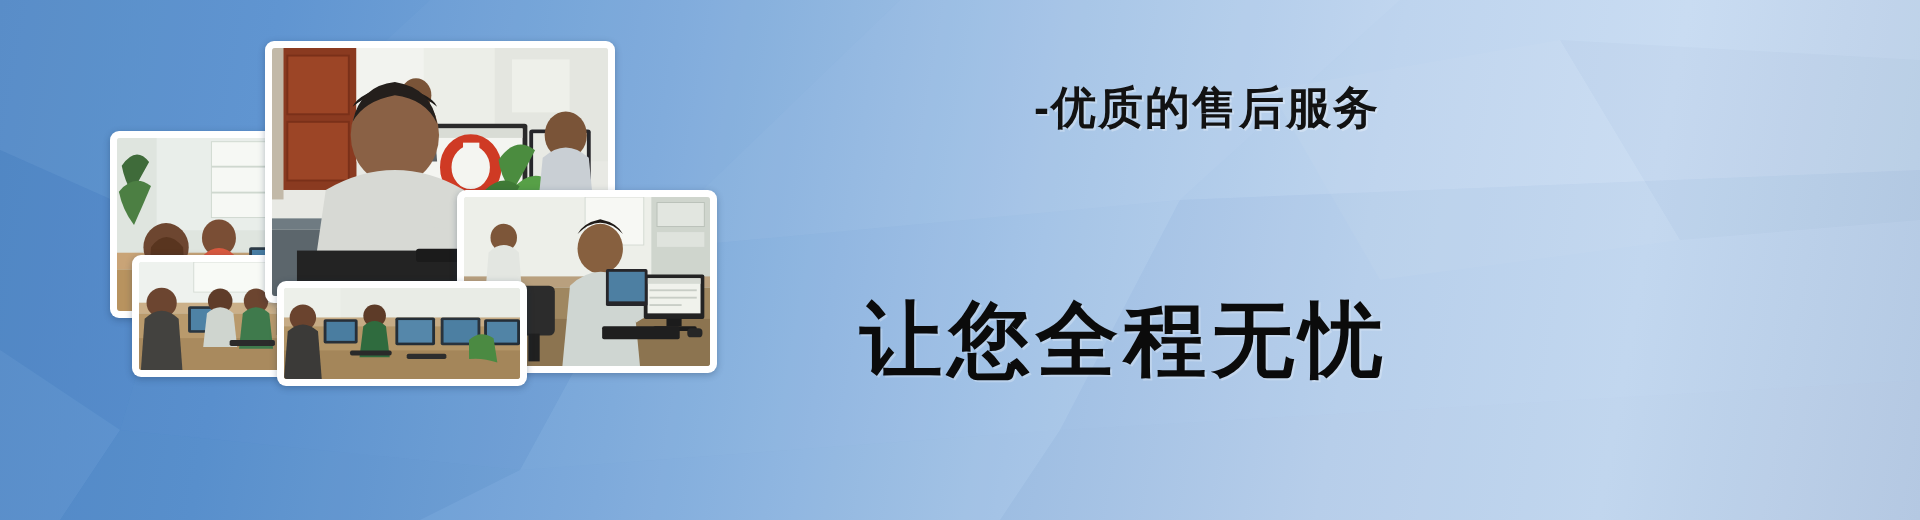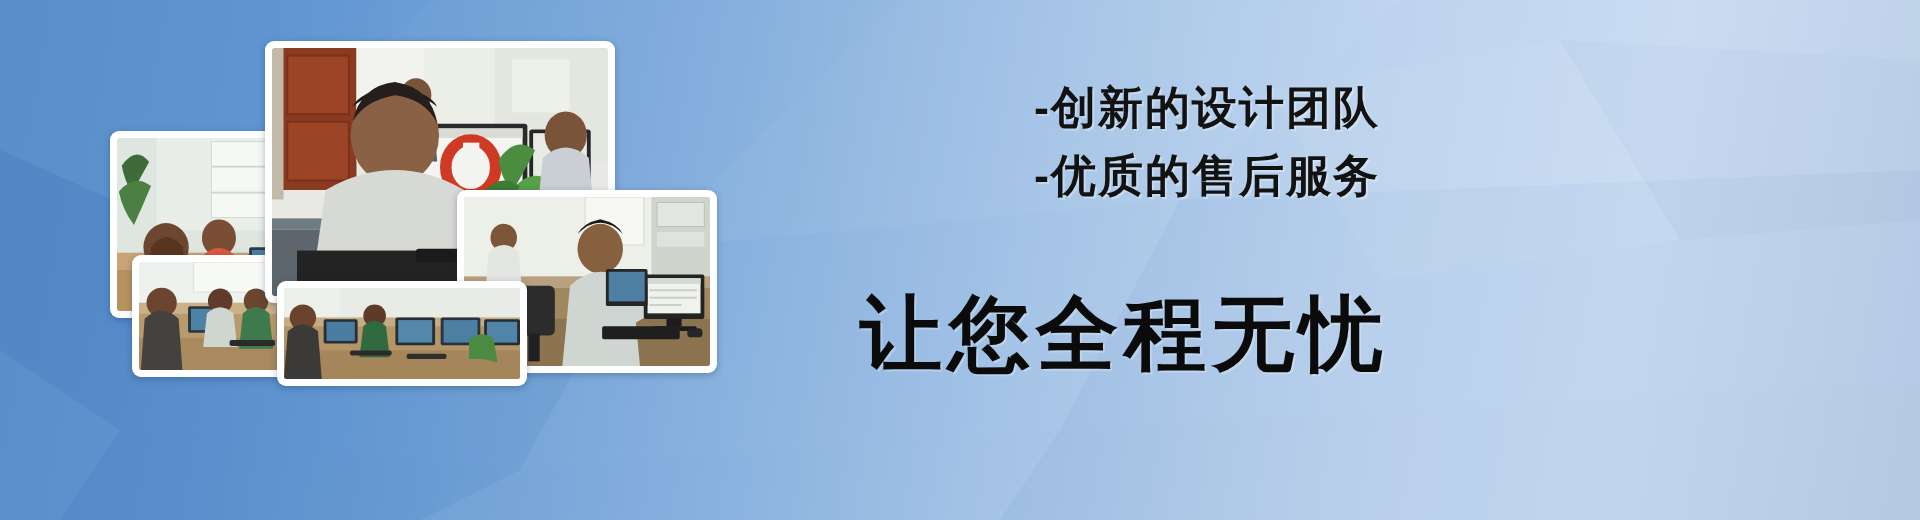--- a/index.html
+++ b/index.html
@@ -91,21 +91,21 @@
     line-height: 68px;
     letter-spacing: 2px;
     white-space: nowrap;
     text-align: right;
     padding-right: 180px;
     text-shadow: 2px 2px 0 rgba(255,255,255,0.30);
   }
   .headline {
     position: absolute;
     left: 0;
-    top: 284px;
+    top: 290px;
     width: 700px;
     text-align: center;
     padding-right: 180px;
     box-sizing: border-box;
   }
   .headline-text {
     display: inline-block;
     color: #0b0b0b;
     font-weight: bold;
     font-size: 82px;
@@ -319,21 +319,20 @@
           <rect x="236" y="142" width="16" height="10" fill="#262626" rx="4"></rect>
         </svg>
       </div>
     </div>
 
   </div>
 
   <div class="copy">
 
     <div class="bullets">
-      <span class="bullet">-创新的设计团队</span>
       <span class="bullet">-优质的售后服务</span>
     </div>
 
     <div class="headline">
       <span class="headline-text">让您全程无忧</span>
     </div>
 
   </div>
 
 </div>

